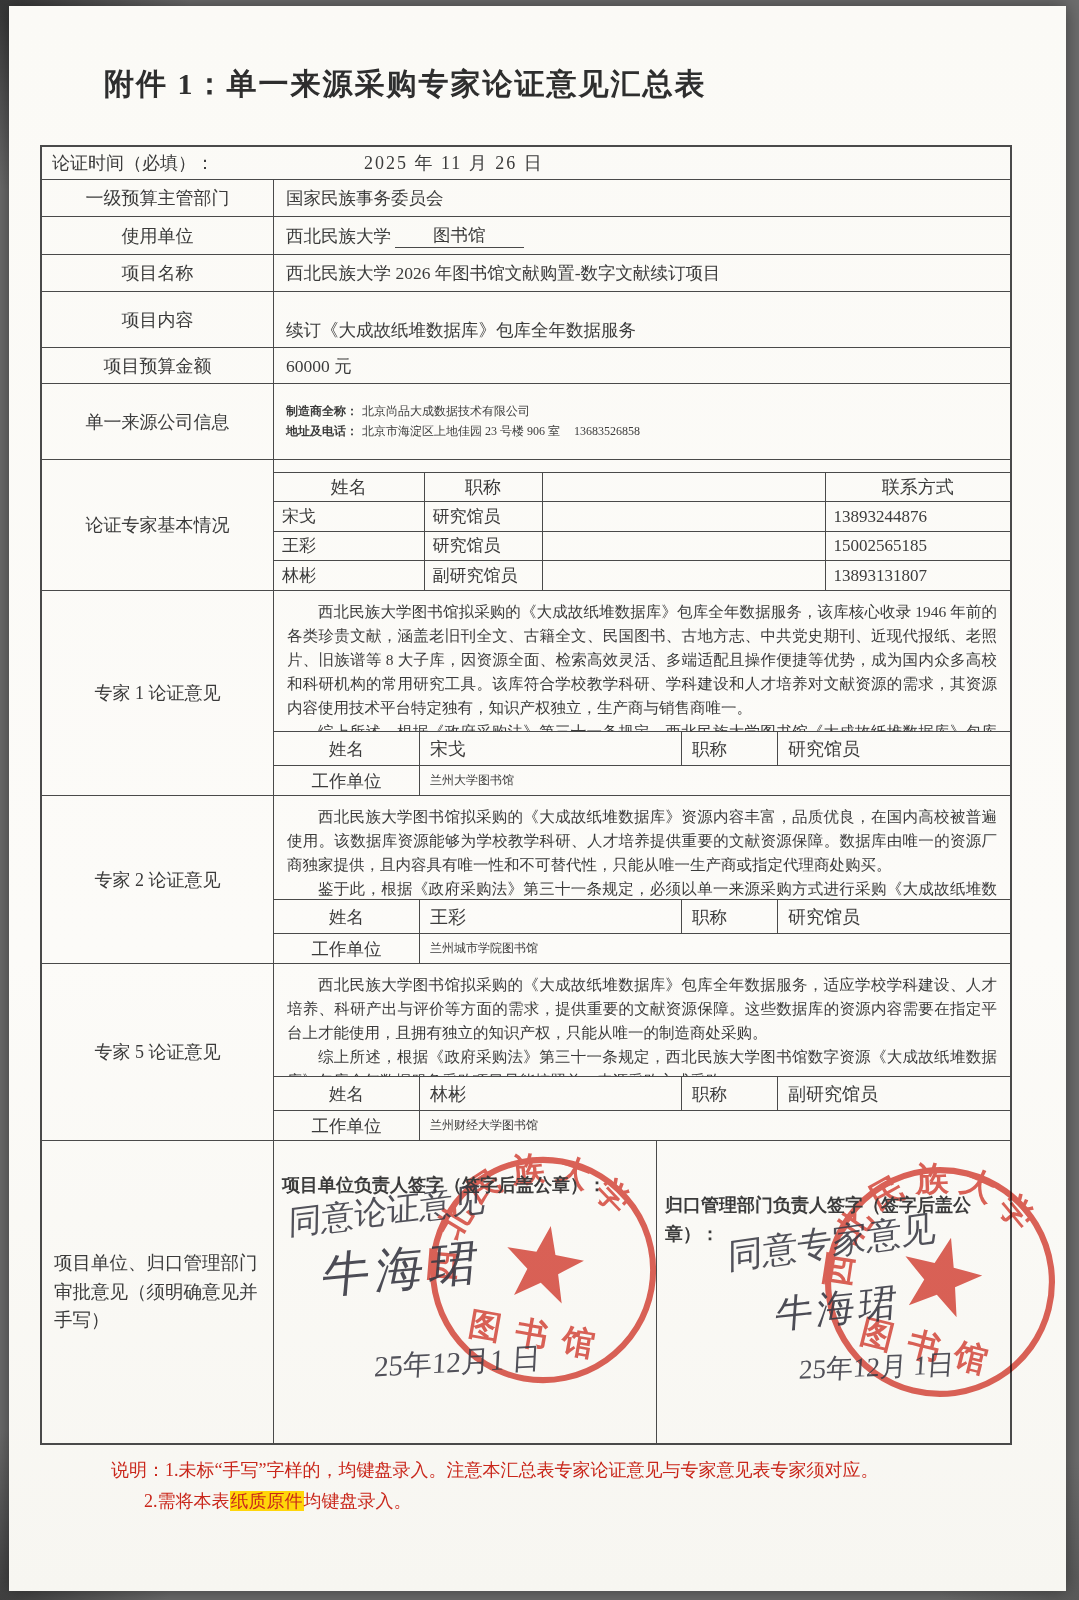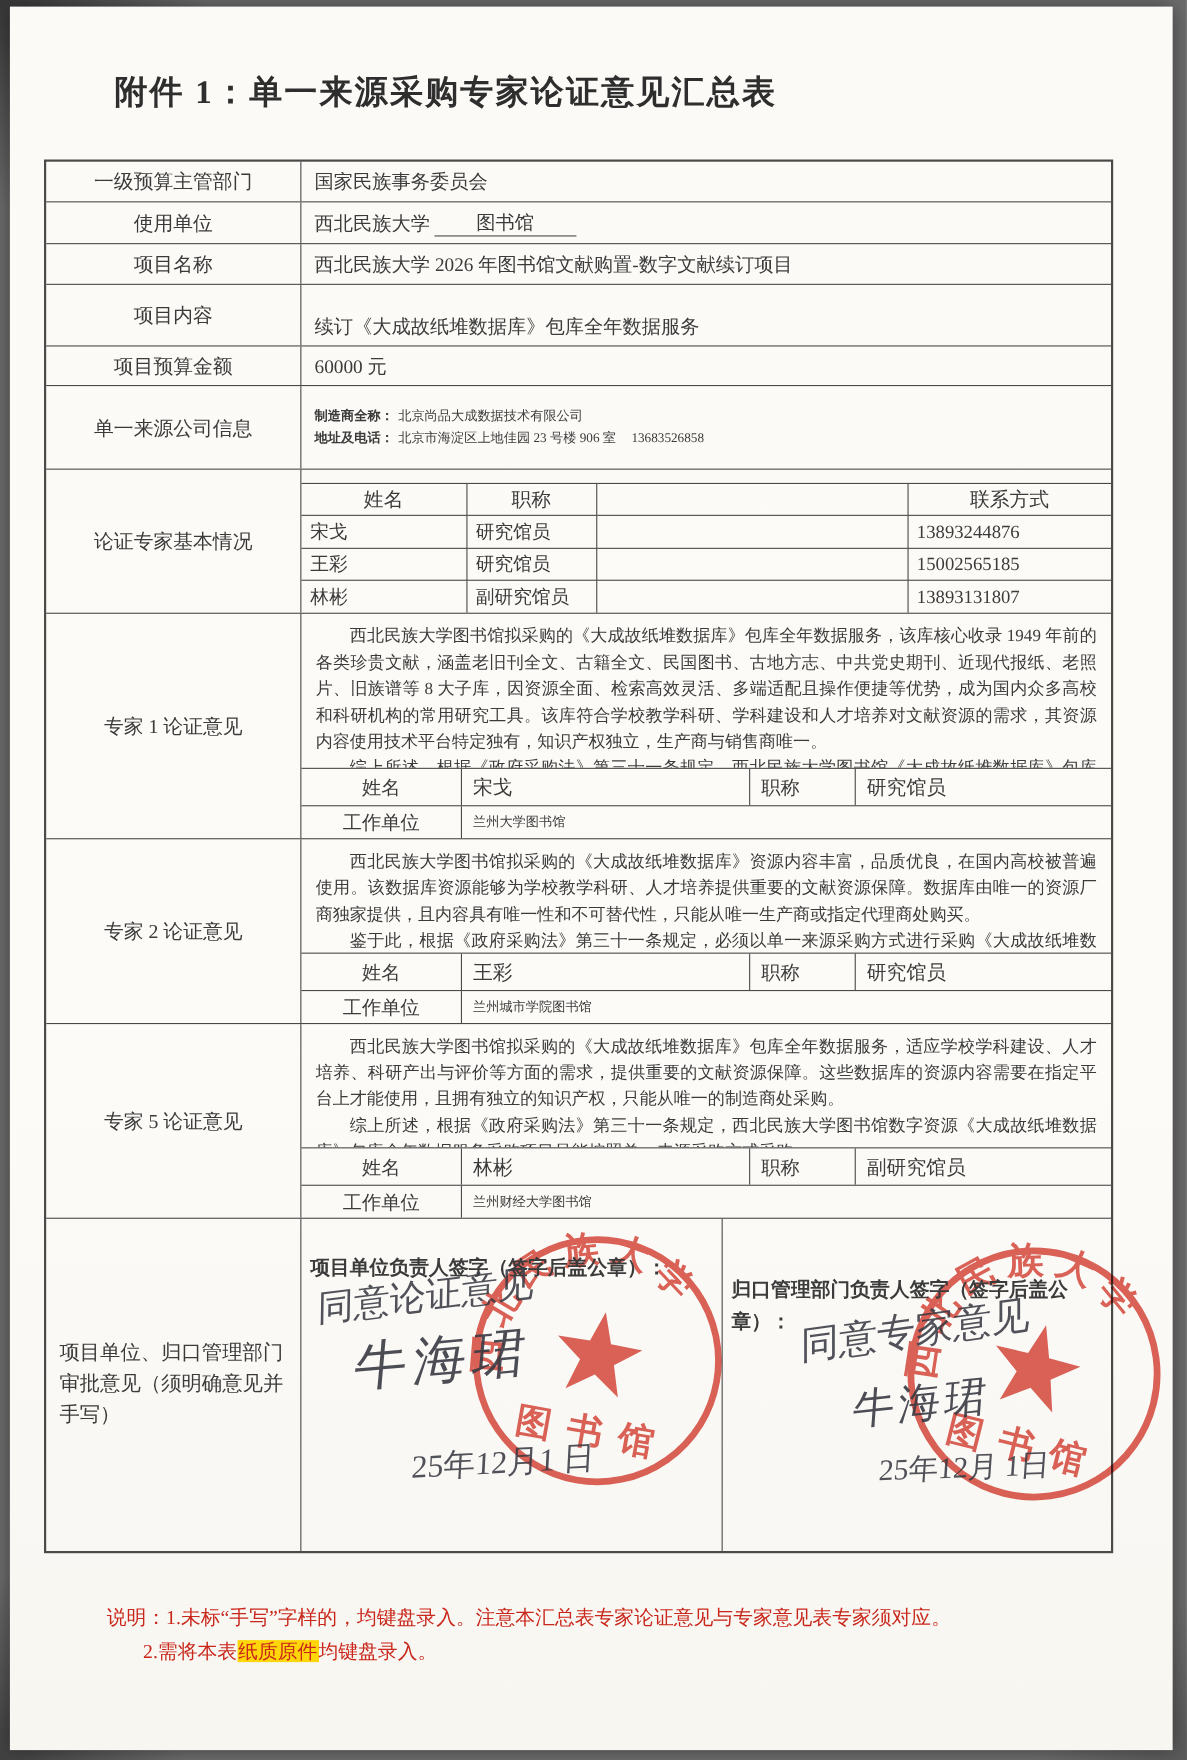--- a/index.html
+++ b/index.html
@@ -82,35 +82,39 @@
   .appr-right .hw-sig{left:118px;top:142px;font-size:38px;transform:rotate(-6deg) skewX(-10deg);opacity:.9;letter-spacing:4px;}
   .appr-right .hw-date{left:142px;top:208px;font-size:27px;transform:rotate(-2deg) skewX(-6deg);opacity:.88;}
 
   .stamp{position:absolute;z-index:1;mix-blend-mode:multiply;opacity:.85;}
   .stamp-a{left:148px;top:8px;width:242px;height:242px;transform:rotate(10deg);}
   .stamp-b{left:160px;top:18px;width:246px;height:246px;transform:rotate(14deg);}
   .stamp text{fill:#d8473c;}
   .stamp .arc-text{font-size:27px;letter-spacing:7px;font-weight:700;}
   .stamp .bottom-text{font-size:27px;letter-spacing:12px;font-weight:700;}
 
-  .notes{position:absolute;left:31px;top:1452px;width:990px;color:#c9271b;font-size:18px;}
+  .notes{position:absolute;left:45px;top:1452px;width:990px;color:#c9271b;font-size:18px;}
   .note1{padding-left:57px;}
   .note2{padding-left:90px;margin-top:7px;}
   .hl{background:#ffd60a;padding:0 1px;}
 </style>
 </head>
 <body>
 
 <div class="scene">
   <div class="paper">
 
     <h1 class="title">附件 1：单一来源采购专家论证意见汇总表</h1>
 
     <div class="tbl">
 
+      <div class="row r-time">
+        <span>论证时间（必填）：</span>
+        <span class="time-val">2025 年  11 月   26 日</span>
+      </div>
 
       <div class="row r1">
         <div class="lab-cell">一级预算主管部门</div>
         <div class="val-cell">国家民族事务委员会</div>
       </div>
 
       <div class="row r2">
         <div class="lab-cell">
             <span>使用单位</span>
           </div>
@@ -174,21 +178,21 @@
             </tr>
           </tbody>
             </table>
         </div>
       </div>
 
       <div class="row r-e1">
         <div class="lab-cell">专家 1 论证意见</div>
         <div class="exp-content">
           <div class="op-text">
-            <p>西北民族大学图书馆拟采购的《大成故纸堆数据库》包库全年数据服务，该库核心收录 1949 年前的各类珍贵文献，涵盖老旧刊全文、古籍全文、民国图书、古地方志、中共党史期刊、近现代报纸、老照片、旧族谱等 8 大子库，因资源全面、检索高效灵活、多端适配且操作便捷等优势，成为国内众多高校和科研机构的常用研究工具。该库符合学校教学科研、学科建设和人才培养对文献资源的需求，其资源内容使用技术平台特定独有，知识产权独立，生产商与销售商唯一。</p>
+            <p>西北民族大学图书馆拟采购的《大成故纸堆数据库》包库全年数据服务，该库核心收录 1946 年前的各类珍贵文献，涵盖老旧刊全文、古籍全文、民国图书、古地方志、中共党史期刊、近现代报纸、老照片、旧族谱等 8 大子库，因资源全面、检索高效灵活、多端适配且操作便捷等优势，成为国内众多高校和科研机构的常用研究工具。该库符合学校教学科研、学科建设和人才培养对文献资源的需求，其资源内容使用技术平台特定独有，知识产权独立，生产商与销售商唯一。</p>
             <p>综上所述，根据《政府采购法》第三十一条规定，西北民族大学图书馆《大成故纸堆数据库》包库全年数据服务采购项目必须按照单一来源采购方式采购。</p>
           </div>
           <div class="nm-row">
             <div class="nm-lab">姓名</div>
             <div class="nm-val">宋戈</div>
             <div class="tt-lab">职称</div>
             <div class="tt-val">研究馆员</div>
           </div>
           <div class="un-row">
             <div class="nm-lab">工作单位</div>

